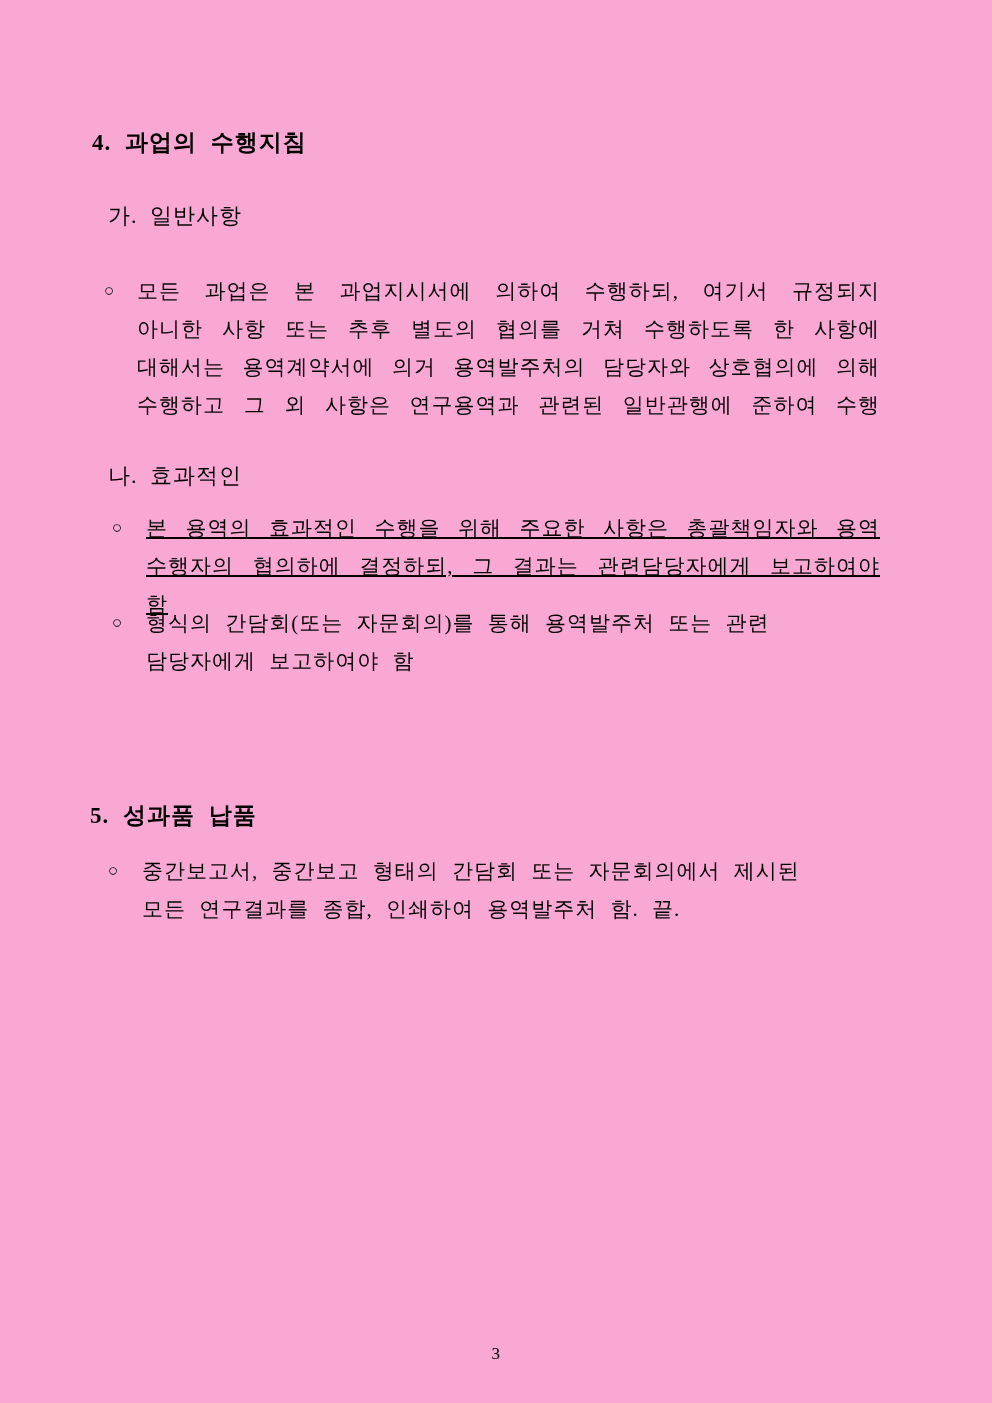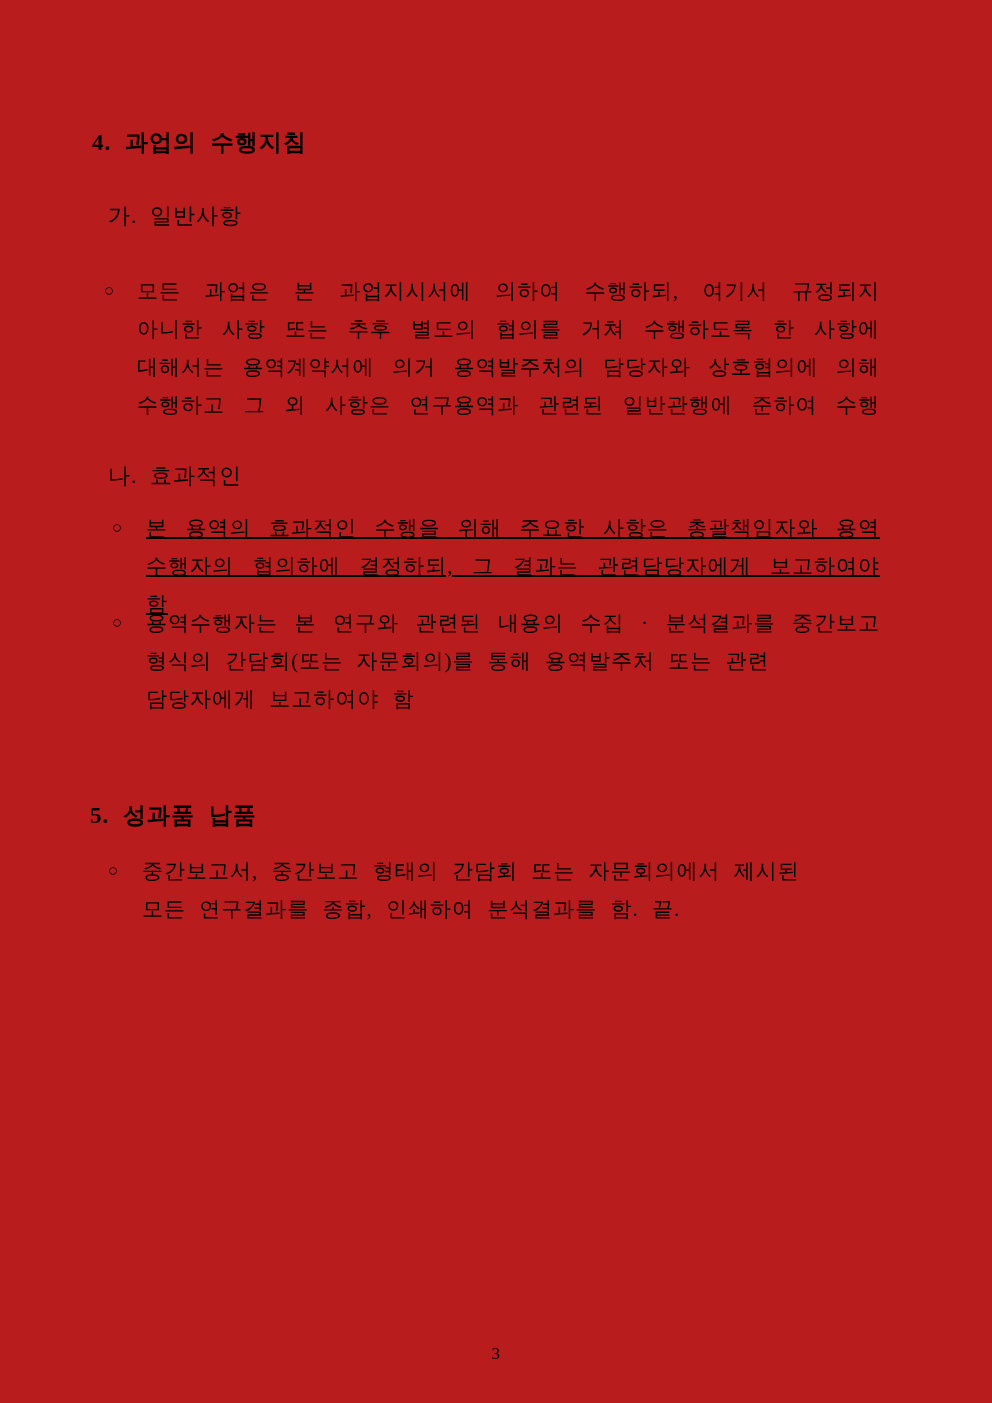--- a/index.html
+++ b/index.html
@@ -4,21 +4,21 @@
 <style>
   html, body {
     margin: 0;
     padding: 0;
     background: #ffffff;
   }
   #page {
     position: relative;
     width: 992px;
     height: 1403px;
-    background: #b91c1c;
+    background: #f9a8d4;
     color: #000000;
     font-family: "Liberation Serif", "DejaVu Serif", serif;
     overflow: hidden;
   }
   .heading {
     position: absolute;
     font-weight: bold;
     font-size: 23px;
     line-height: 30px;
     letter-spacing: 1px;
@@ -89,28 +89,27 @@
   <div class="subheading" style="left:108px; top:461px;">나. 효과적인</div>
 
   <div class="bullet-marker" style="left:112px; top:509px;">○</div>
   <div class="bullet-lines" style="left:146px; top:509px; width:734px;text-decoration:underline;">
     <div class="line j">본 용역의 효과적인 수행을 위해 주요한 사항은 총괄책임자와 용역</div>
     <div class="line j">수행자의 협의하에 결정하되, 그 결과는 관련담당자에게 보고하여야 함</div>
   </div>
 
   <div class="bullet-marker" style="left:112px; top:604px;">○</div>
   <div class="bullet-lines" style="left:146px; top:604px; width:734px;">
-    <div class="line j">용역수행자는 본 연구와 관련된 내용의 수집 · 분석결과를 중간보고</div>
     <div class="line">형식의 간담회(또는 자문회의)를 통해 용역발주처 또는 관련</div>
     <div class="line">담당자에게 보고하여야 함</div>
   </div>
 
   <div class="heading" style="left:90px; top:801px;">5. 성과품 납품</div>
 
   <div class="bullet-marker" style="left:108px; top:852px;">○</div>
   <div class="bullet-lines" style="left:142px; top:852px; width:738px;">
     <div class="line">중간보고서, 중간보고 형태의 간담회 또는 자문회의에서 제시된</div>
-    <div class="line">모든 연구결과를 종합, 인쇄하여 분석결과를 함.   끝.</div>
+    <div class="line">모든 연구결과를 종합, 인쇄하여 용역발주처 함.   끝.</div>
   </div>
 
   <div class="page-number">3</div>
 
 </div>
 
 </body></html>

